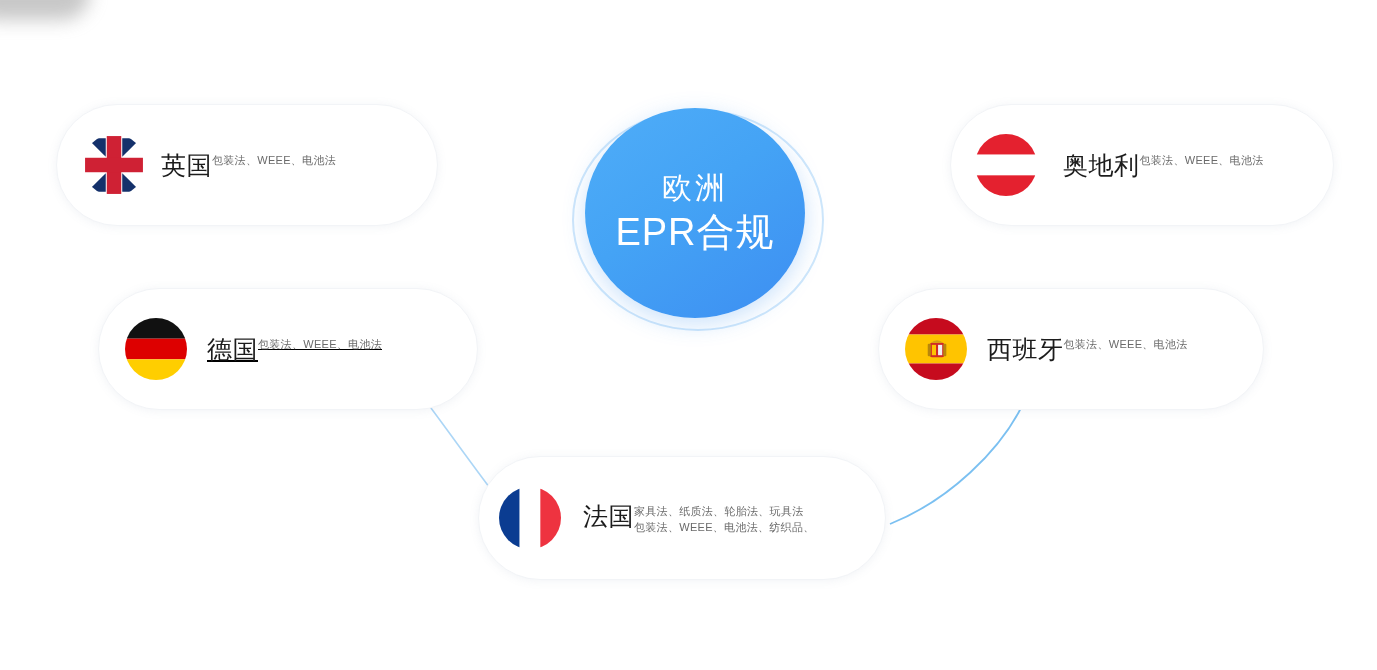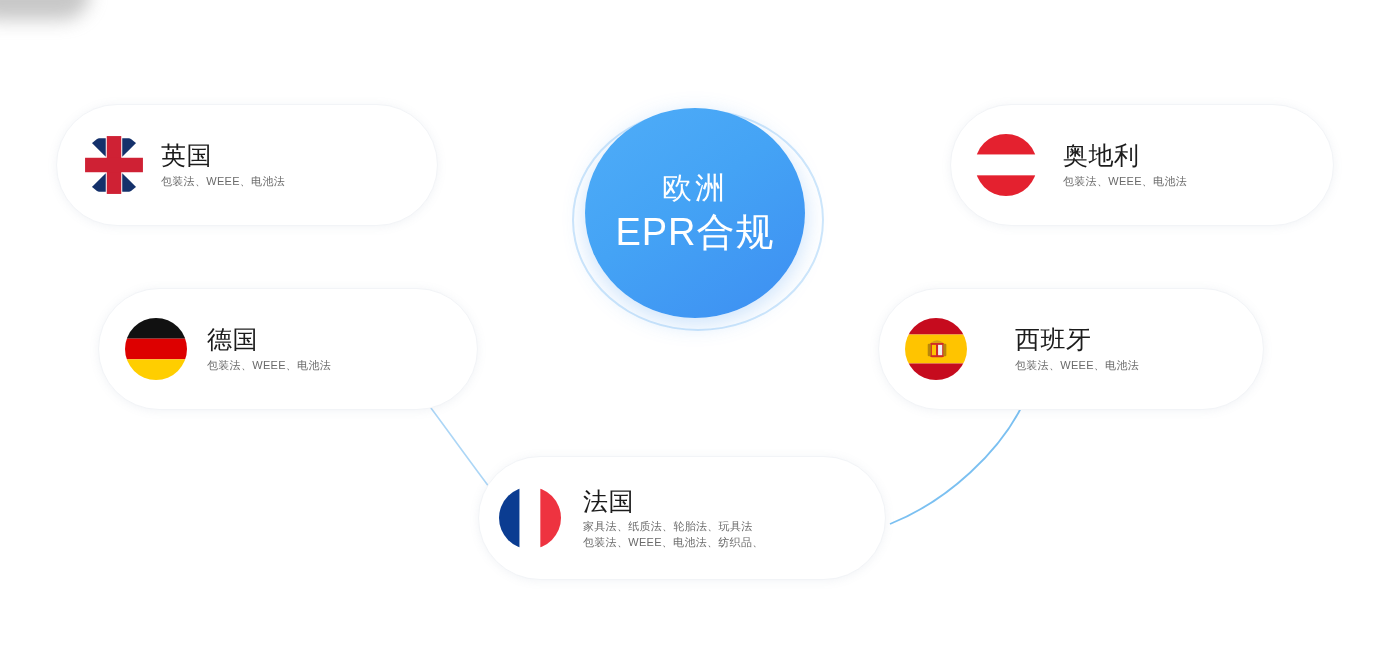--- a/index.html
+++ b/index.html
@@ -46,30 +46,30 @@
     background:#fff;
     border-radius:999px;
     border:1px solid #f2f4f7;
     box-shadow:0 1px 10px rgba(120,140,170,.10);
     display:flex; align-items:center;
   }
   .card .flag{
     flex:0 0 auto; border-radius:50%; overflow:hidden;
     margin-right:16px;
   }
-  .card .txt{ display:flex; flex-direction:column; justify-content:center; }
+  .card .txt{ display:flex; flex-direction:row; justify-content:center; }
   .cname{ color:#1c1c1c; font-size:25px; line-height:1.22; letter-spacing:.5px;}
   .cdesc{ color:#6a6a6a; font-size:11px; line-height:1.42; letter-spacing:.3px; margin-top:3px;}
   .cdesc div{ white-space:nowrap; }
 
   
   #card-uk     { left:56px;  top:104px; width:382px; height:122px; padding:0 0 0 26px; }
-  #card-de     { left:98px;  top:288px; width:380px; height:122px; padding:0 0 0 26px; }
+  #card-de     { left:98px;  top:288px; width:380px; height:122px; padding:0 0 0 26px;text-decoration:underline; }
   #card-at     { left:950px; top:104px; width:384px; height:122px; padding:0 0 0 24px;gap:8px; }
-  #card-es     { left:878px; top:288px; width:386px; height:122px; padding:0 0 0 26px;gap:28px; }
+  #card-es     { left:878px; top:288px; width:386px; height:122px; padding:0 0 0 26px; }
   #card-fr     { left:478px; top:456px; width:408px; height:124px; padding:0 0 0 20px; }
 
   #card-uk .flag, #card-de .flag, #card-at .flag, #card-es .flag { width:62px; height:62px; }
   #card-fr .flag { width:62px; height:62px; margin-right:22px; }
   #card-at .flag { margin-right:18px; }
   #card-es .flag { margin-right:20px; }
   #card-de .flag { margin-right:20px; }
 
   
   .flag svg{ display:block; width:100%; height:100%; }

